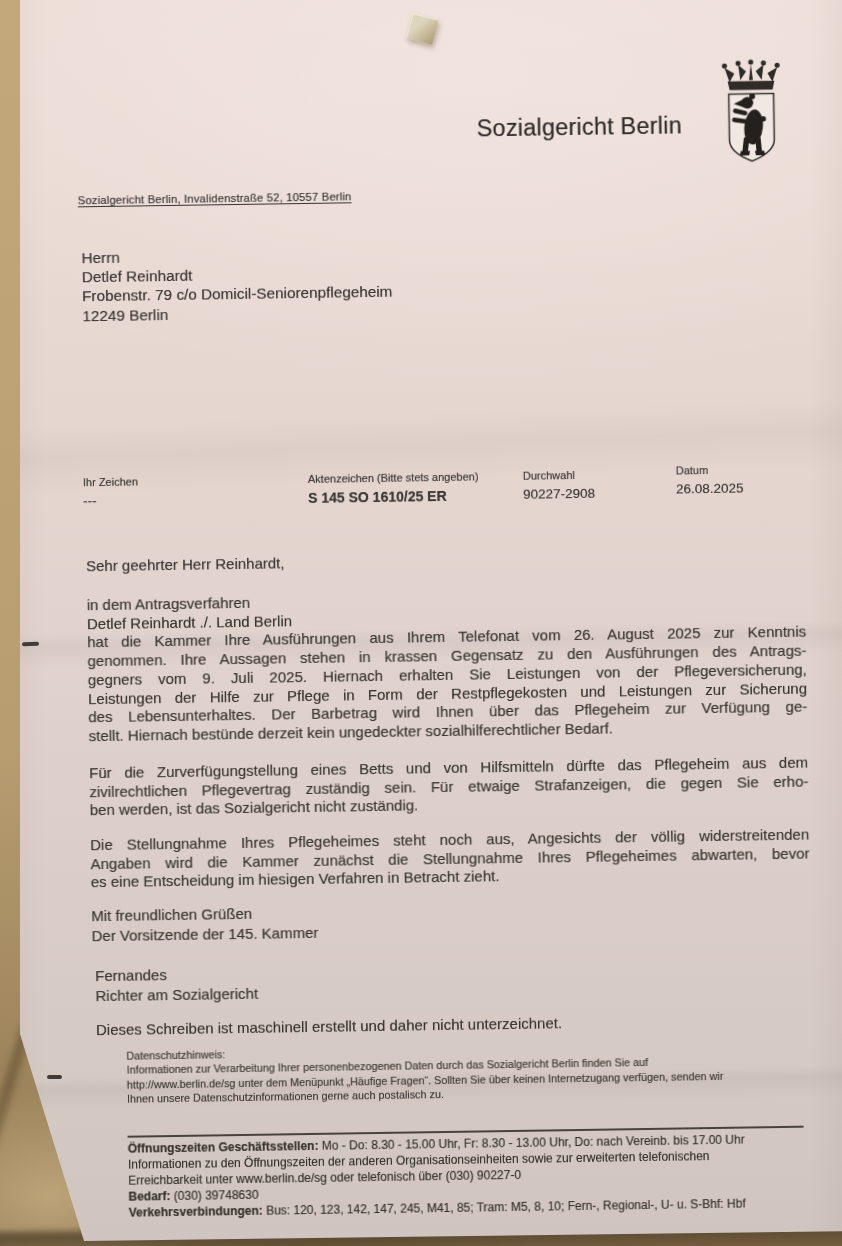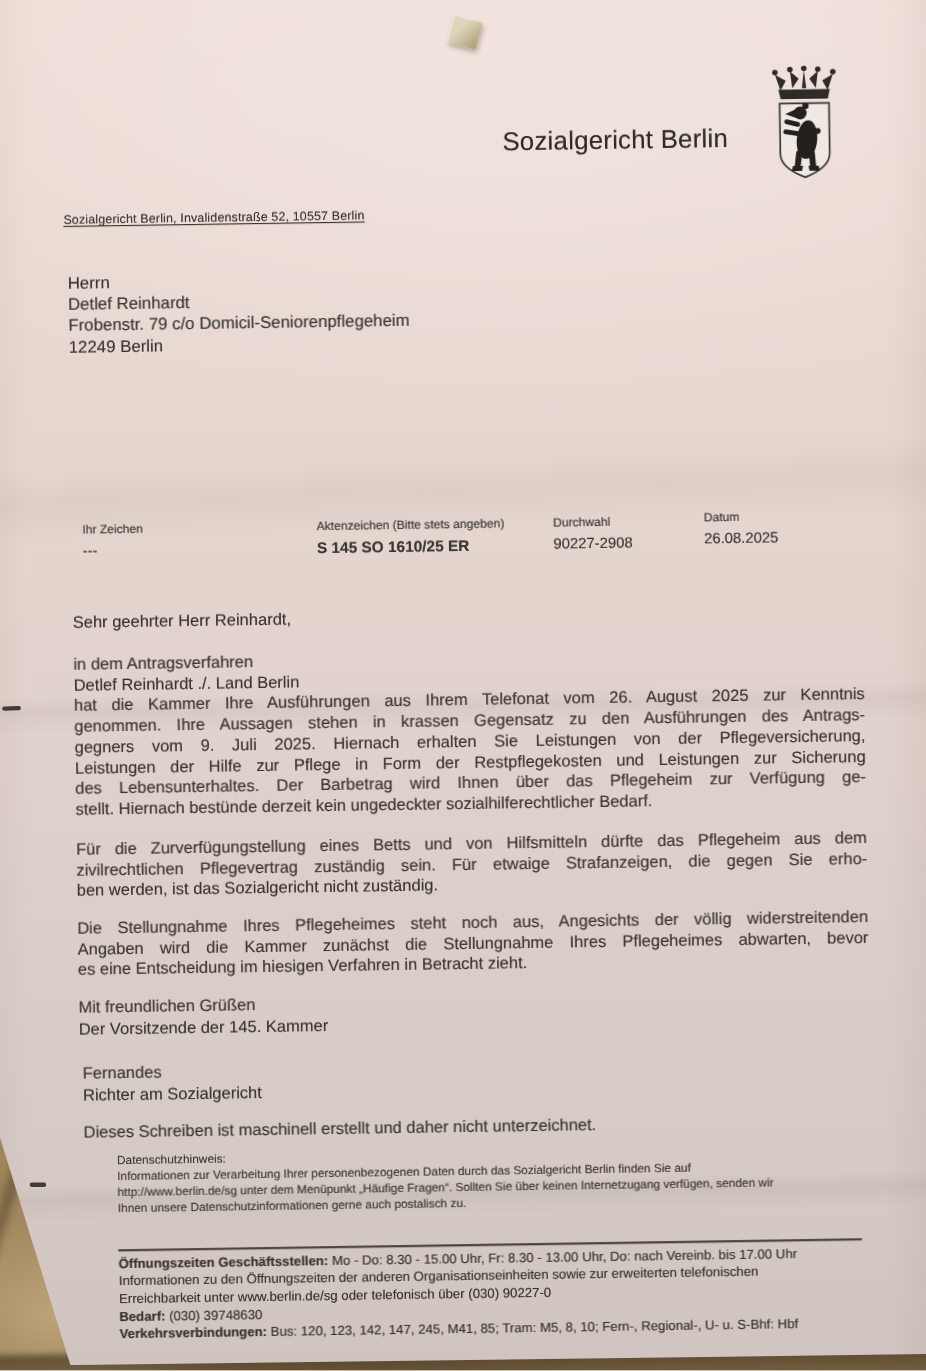--- a/index.html
+++ b/index.html
@@ -20,21 +20,21 @@
     transform:rotate(17deg);transform-origin:top left;}
   
   .paper{position:absolute;inset:0;
     clip-path:polygon(0 0,842px 0,842px 1231px,64px 1241px,0 1034px);
     background:
       radial-gradient(900px 420px at 55% 6%, rgba(255,248,244,.30), transparent 75%),
       linear-gradient(178deg, transparent 33.5%, rgba(118,103,96,.07) 36%, transparent 39%),
       linear-gradient(179deg, transparent 50.3%, rgba(110,95,90,.08) 51.4%, transparent 53%),
       linear-gradient(179deg, transparent 85.6%, rgba(110,95,90,.09) 86.6%, transparent 88.2%),
       linear-gradient(90deg, rgba(120,100,90,.05), transparent 3%, transparent 96%, rgba(120,100,90,.07)),
-      linear-gradient(180deg,#ecdcd6 0%,#e9d9d3 18%,#e4d5cf 38%,#dfd1cb 56%,#dacdc8 72%,#d4c9c3 87%,#cfc4bf 100%);}
+      linear-gradient(180deg,#ecdcd6 0%,#e9d9d3 18%,#e4d5cf 38%,#dfd1cb 56%,#dacdc8 72%,#d4c9c3 87%,#cfc4bf 100%); margin-left: 20px;}
   
   .content{position:absolute;inset:0;transform:rotate(-.85deg);
     transform-origin:421px 623px;color:#38342f;filter:blur(.25px);
     text-shadow:0 0 .6px rgba(56,52,47,.45);}
   .abs{position:absolute;}
   .court-title{left:464px;top:116px;font-size:23.5px;letter-spacing:.2px;color:#2c2926;}
   .crest{left:700px;top:64px;}
   .sender{left:64px;top:189px;font-size:11.3px;letter-spacing:.15px;
     text-decoration:underline;text-underline-offset:2px;}
   .recipient{left:67px;top:243px;font-size:15.3px;line-height:19.2px;}
@@ -108,33 +108,33 @@
 
       <div class="abs sender">Sozialgericht Berlin, Invalidenstraße 52, 10557 Berlin</div>
 
       <div class="abs recipient">
           <div class="line">Herrn</div>
           <div class="line">Detlef Reinhardt</div>
           <div class="line">Frobenstr. 79 c/o Domicil-Seniorenpflegeheim</div>
           <div class="line">12249 Berlin</div>
         </div>
 
-      <div class="abs refcol" style="left:77px">
+      <div class="abs refcol" style="left:65px">
         <span class="reflabel">Ihr Zeichen</span>
         <span class="refvalue">---</span>
       </div>
       <div class="abs refcol" style="left:290px">
         <span class="reflabel">Aktenzeichen (Bitte stets angeben)</span>
         <span class="refvalue bold">S 145 SO 1610/25 ER</span>
       </div>
       <div class="abs refcol" style="left:505px">
         <span class="reflabel">Durchwahl</span>
         <span class="refvalue">90227-2908</span>
       </div>
-      <div class="abs refcol" style="left:642px;top:468px">
+      <div class="abs refcol" style="left:658px;top:468px">
         <span class="reflabel">Datum</span>
         <span class="refvalue">26.08.2025</span>
       </div>
 
       <div class="abs salutation">Sehr geehrter Herr Reinhardt,</div>
 
       <div class="abs para" style="top:591px">
           <div class="line">in dem Antragsverfahren</div>
           <div class="line">Detlef Reinhardt ./. Land Berlin</div>
           <div class="line just">hat die Kammer Ihre Ausführungen aus Ihrem Telefonat vom 26. August 2025 zur Kenntnis</div>

